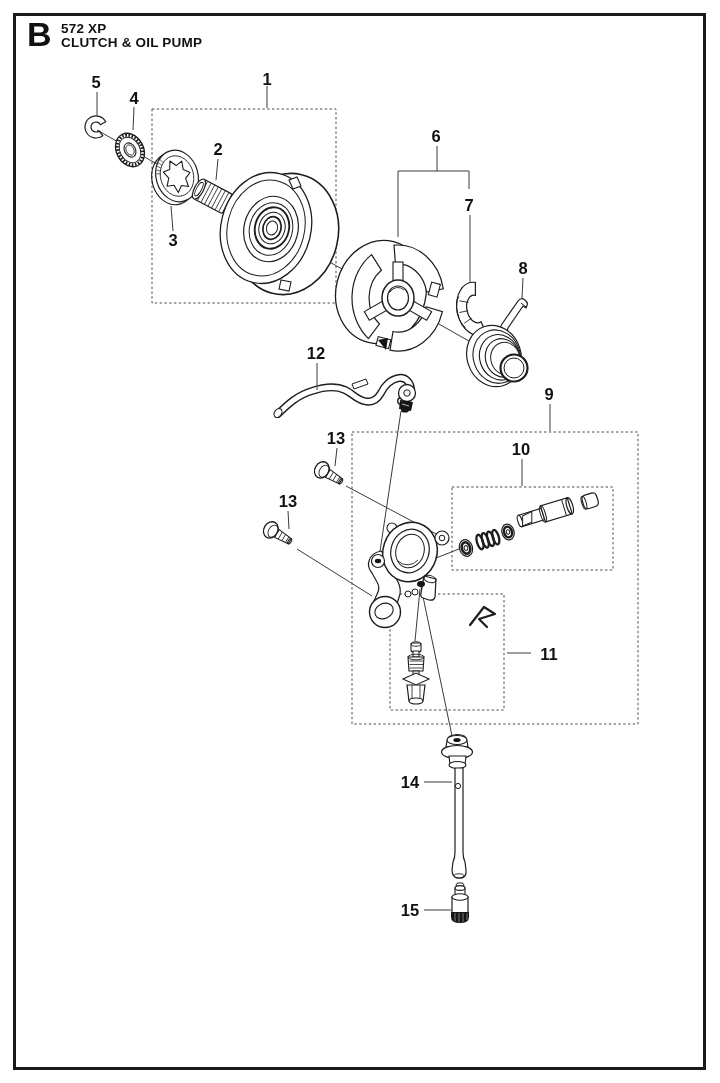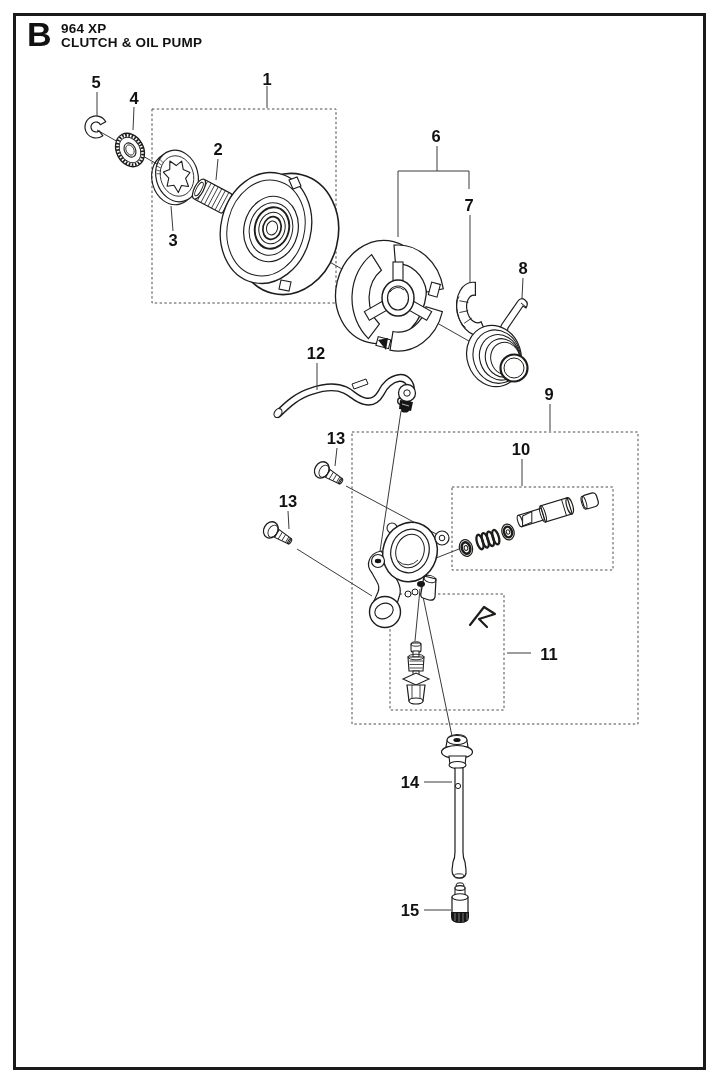--- a/index.html
+++ b/index.html
@@ -21,21 +21,21 @@
   .dash{fill:none;stroke:#4a4a4a;stroke-width:1;stroke-dasharray:2.4 2.4;}
   .lbl{font-family:"Liberation Sans",sans-serif;font-size:16.5px;font-weight:bold;
        fill:#111;text-anchor:middle;}
 </style>
 </head>
 <body>
 
 <div class="page">
   <div class="frame"></div>
   <div class="sec-letter">B</div>
-  <div class="model">964 XP</div>
+  <div class="model">572 XP</div>
   <div class="dtitle">CLUTCH &amp; OIL PUMP</div>
 
   <svg class="art" width="720" height="1083" viewBox="0 0 720 1083">
 
     <g>
       <rect class="dash" x="152" y="109" width="184" height="194"></rect>
     </g>
     <g>
       <rect class="dash" x="352" y="432" width="286" height="292"></rect>
     </g>

